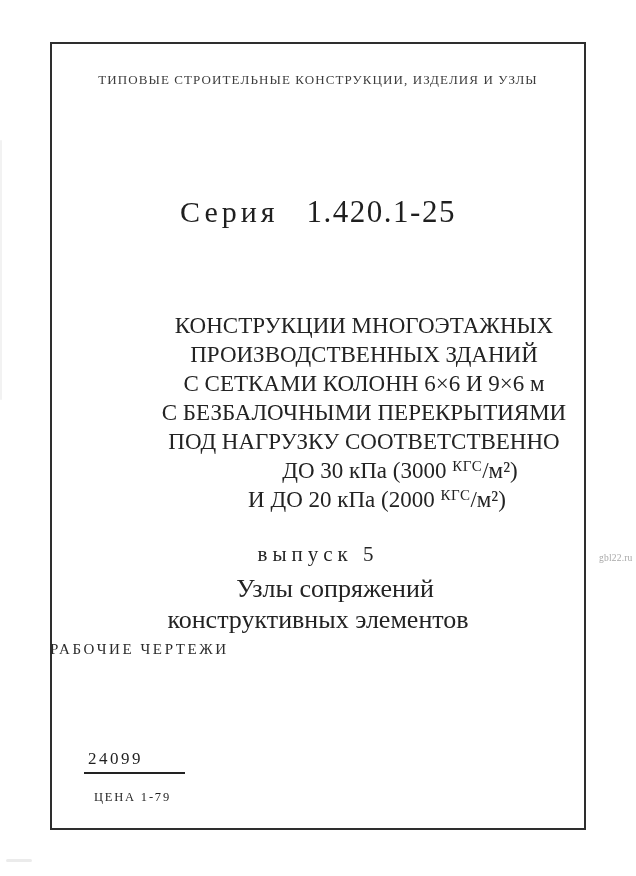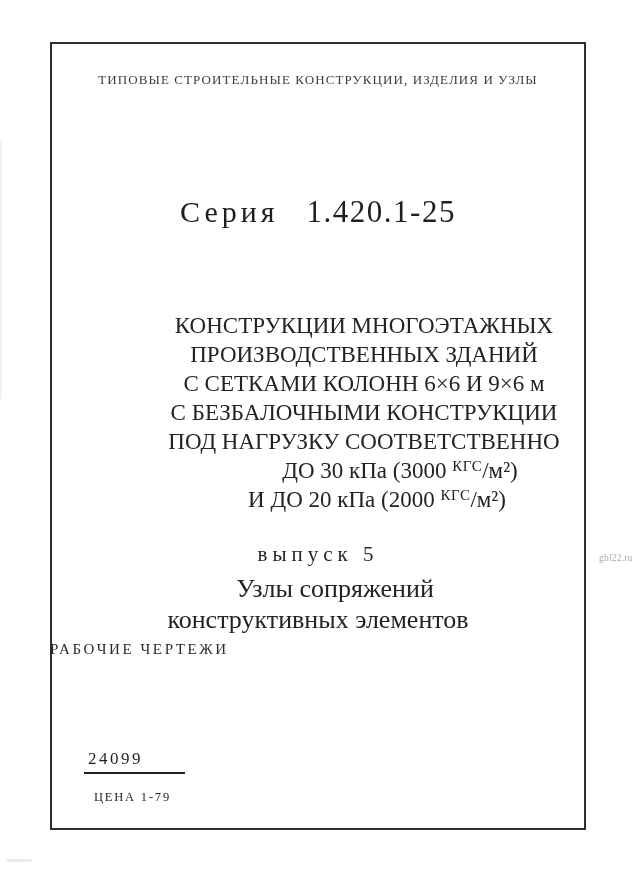--- a/index.html
+++ b/index.html
@@ -126,21 +126,21 @@
 
   <div class="series-row">
     <span class="series-label">Серия</span>
     <span class="series-number">1.420.1-25</span>
   </div>
 
   <div class="title-block">
     <div class="t-line">КОНСТРУКЦИИ МНОГОЭТАЖНЫХ</div>
     <div class="t-line">ПРОИЗВОДСТВЕННЫХ ЗДАНИЙ</div>
     <div class="t-line">С СЕТКАМИ КОЛОНН 6×6 И 9×6 м</div>
-    <div class="t-line">С БЕЗБАЛОЧНЫМИ КОНСТРУКЦИИ</div>
+    <div class="t-line">С БЕЗБАЛОЧНЫМИ ПЕРЕКРЫТИЯМИ</div>
     <div class="t-line">ПОД НАГРУЗКУ СООТВЕТСТВЕННО</div>
     <div class="t-line load-1"><span>ДО 30 кПа (3000 </span><span class="sup">КГС</span><span>/м²)</span></div>
     <div class="t-line load-2"><span>И ДО 20 кПа (2000 </span><span class="sup">КГС</span><span>/м²)</span></div>
   </div>
 
   <div class="issue-line">выпуск 5</div>
 
   <div class="subtitle-block">
     <div class="s-line-1">Узлы сопряжений</div>
     <div class="s-line-2">конструктивных элементов</div>

